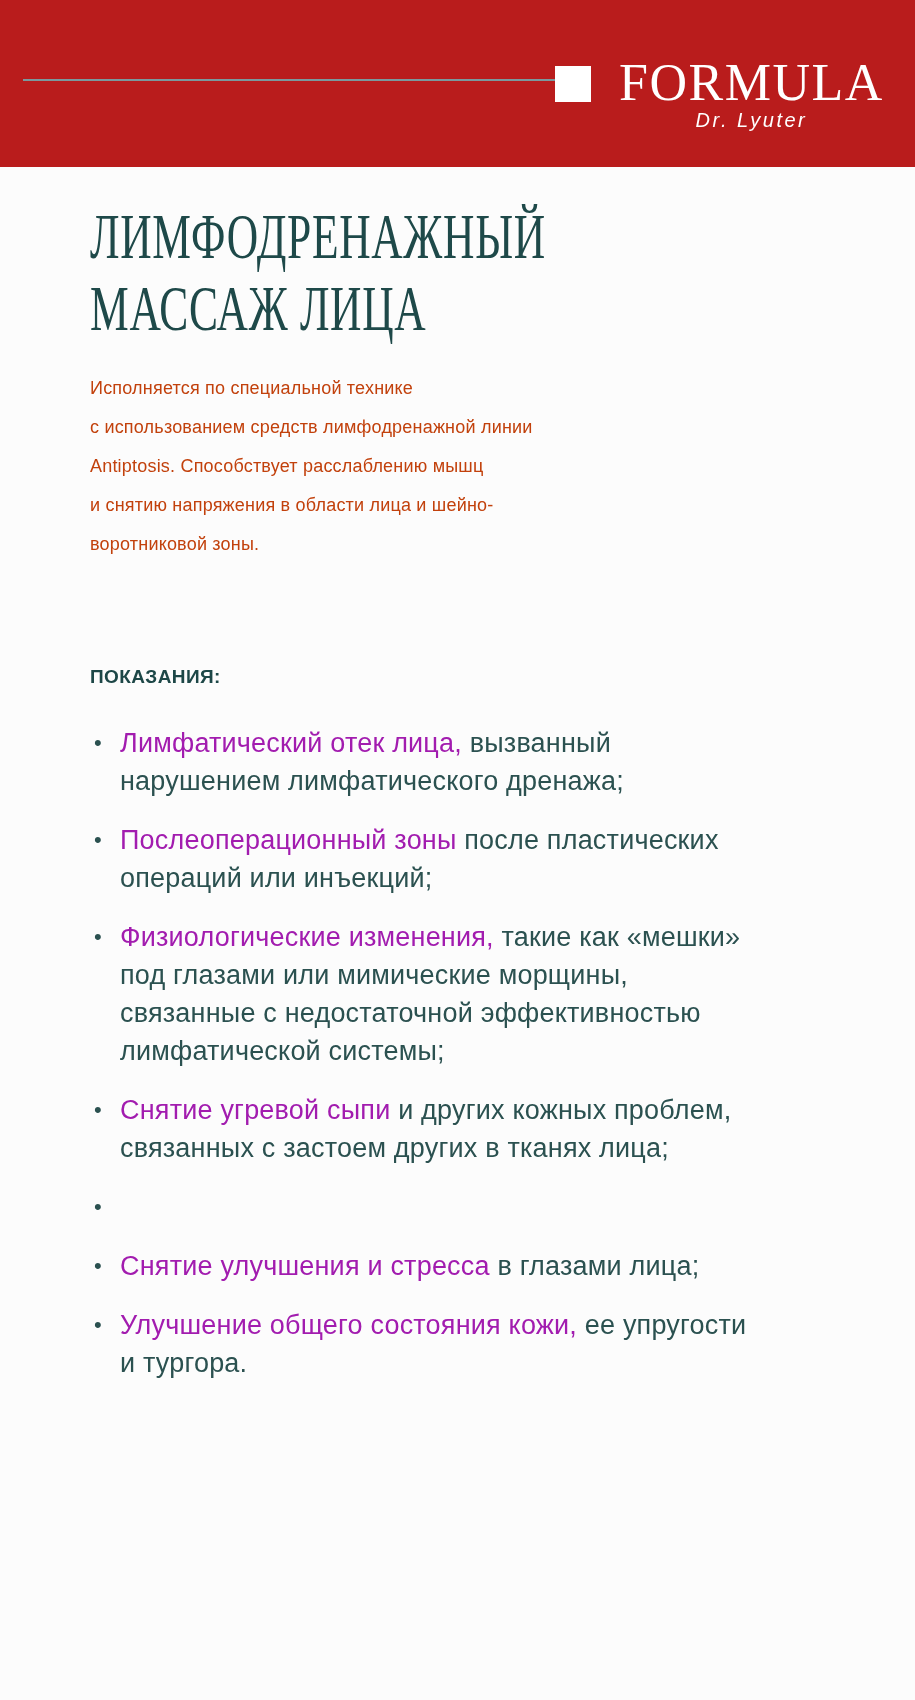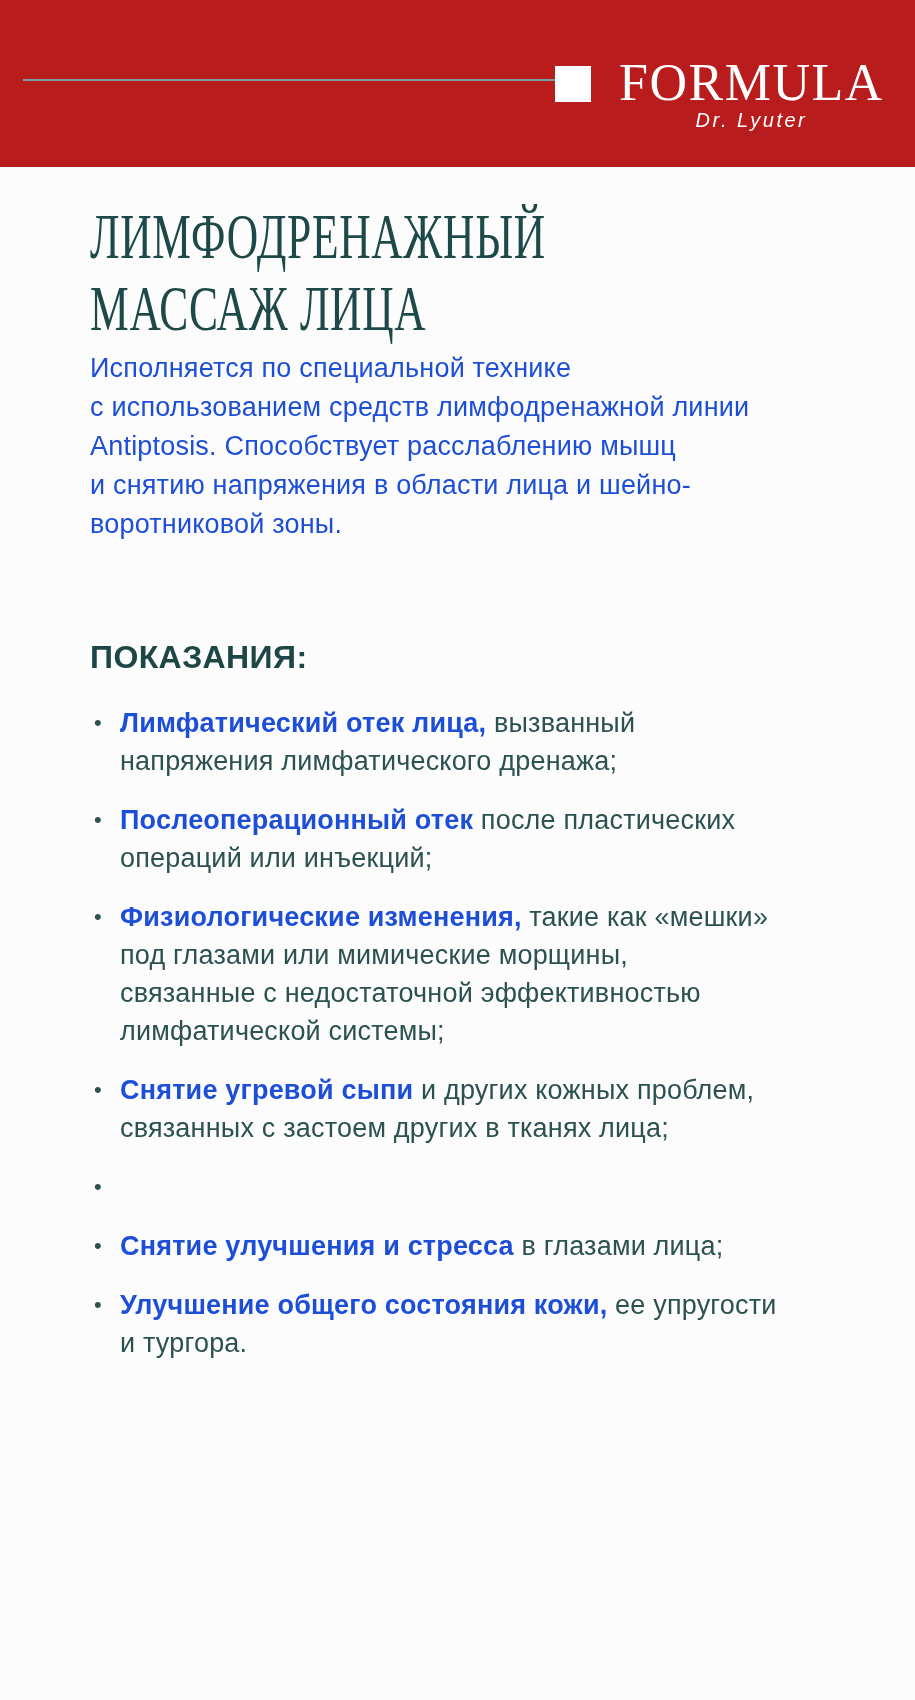--- a/index.html
+++ b/index.html
@@ -77,30 +77,30 @@
     font-weight: 400;
     font-size: 64px;
     line-height: 72px;
     letter-spacing: 1px;
     color: #1e4949;
     white-space: pre-line;
     transform: scaleX(0.68);
     transform-origin: left top;
   }
   .intro {
-    margin: 4px 0 0 0;
-    font-size: 27px;
+    margin: 24px 0 0 0;
+    font-size: 18px;
     line-height: 39px;
     letter-spacing: 0.2px;
-    color: #1d4ed8;
+    color: #c2410c;
     white-space: pre-line;
   }
   .section-heading {
     margin: 94px 0 0 0;
-    font-size: 32px;
+    font-size: 19px;
     line-height: 38px;
     font-weight: 700;
     letter-spacing: 0.4px;
     color: #1d4747;
   }
   .indications {
     list-style: none;
     margin: 28px 0 0 0;
     padding: 0;
   }
@@ -120,22 +120,22 @@
   }
   .li-text {
     font-size: 27px;
     line-height: 38px;
     letter-spacing: 0.2px;
     color: #2b5150;
     white-space: pre-line;
     max-width: 710px;
   }
   .li-text b {
-    font-weight: 700;
-    color: #1d4ed8;
+    font-weight: 400;
+    color: #a21caf;
   }
 </style>
 </head>
 <body>
 
 <header class="hdr">
   <div class="hdr-rule"></div>
   <div class="brand">
     <div class="brand-square"></div>
     <div class="brand-texts">
@@ -151,25 +151,25 @@
   <p class="intro">Исполняется по специальной технике
 с использованием средств лимфодренажной линии
 Antiptosis. Способствует расслаблению мышц
 и снятию напряжения в области лица и шейно-
 воротниковой зоны.</p>
   <h2 class="section-heading">ПОКАЗАНИЯ:</h2>
   <ul class="indications">
     <li>
         <span class="bullet">•</span>
         <div class="li-text"><b>Лимфатический отек лица,</b><span> вызванный
-напряжения лимфатического дренажа;</span></div>
+нарушением лимфатического дренажа;</span></div>
       </li>
     <li>
         <span class="bullet">•</span>
-        <div class="li-text"><b>Послеоперационный отек</b><span> после пластических
+        <div class="li-text"><b>Послеоперационный зоны</b><span> после пластических
 операций или инъекций;</span></div>
       </li>
     <li>
         <span class="bullet">•</span>
         <div class="li-text"><b>Физиологические изменения,</b><span> такие как «мешки»
 под глазами или мимические морщины,
 связанные с недостаточной эффективностью
 лимфатической системы;</span></div>
       </li>
     <li>

